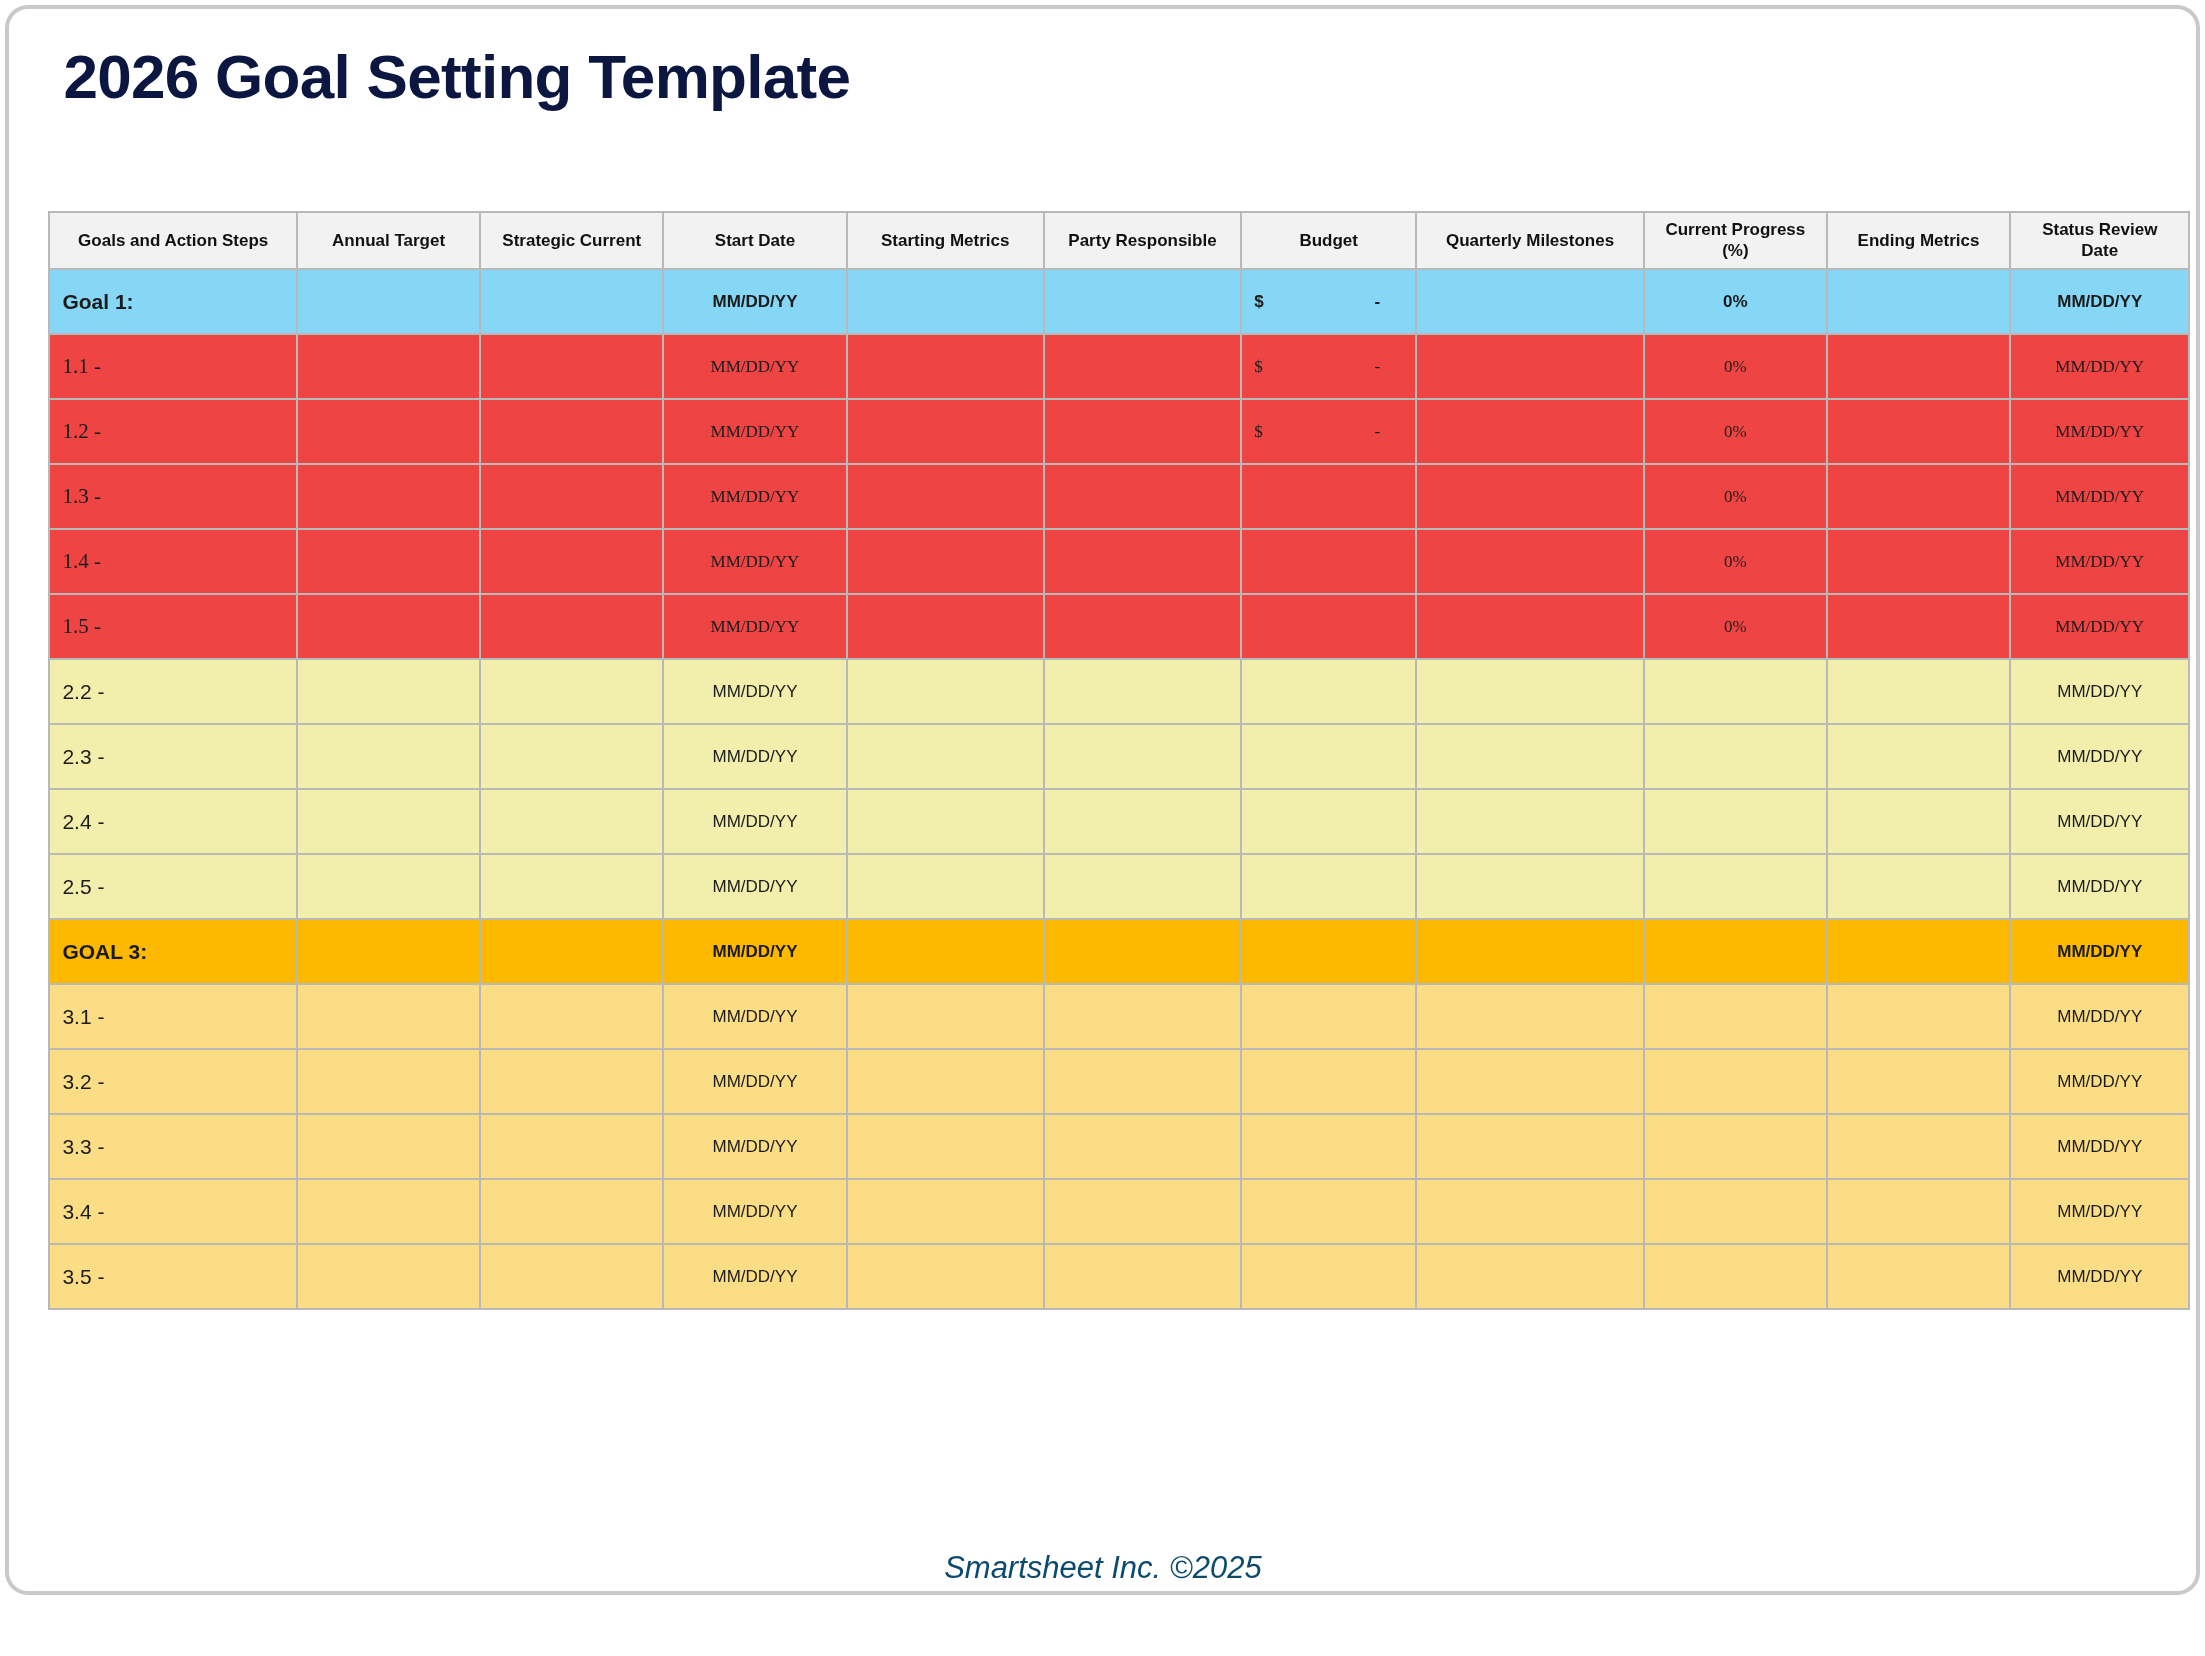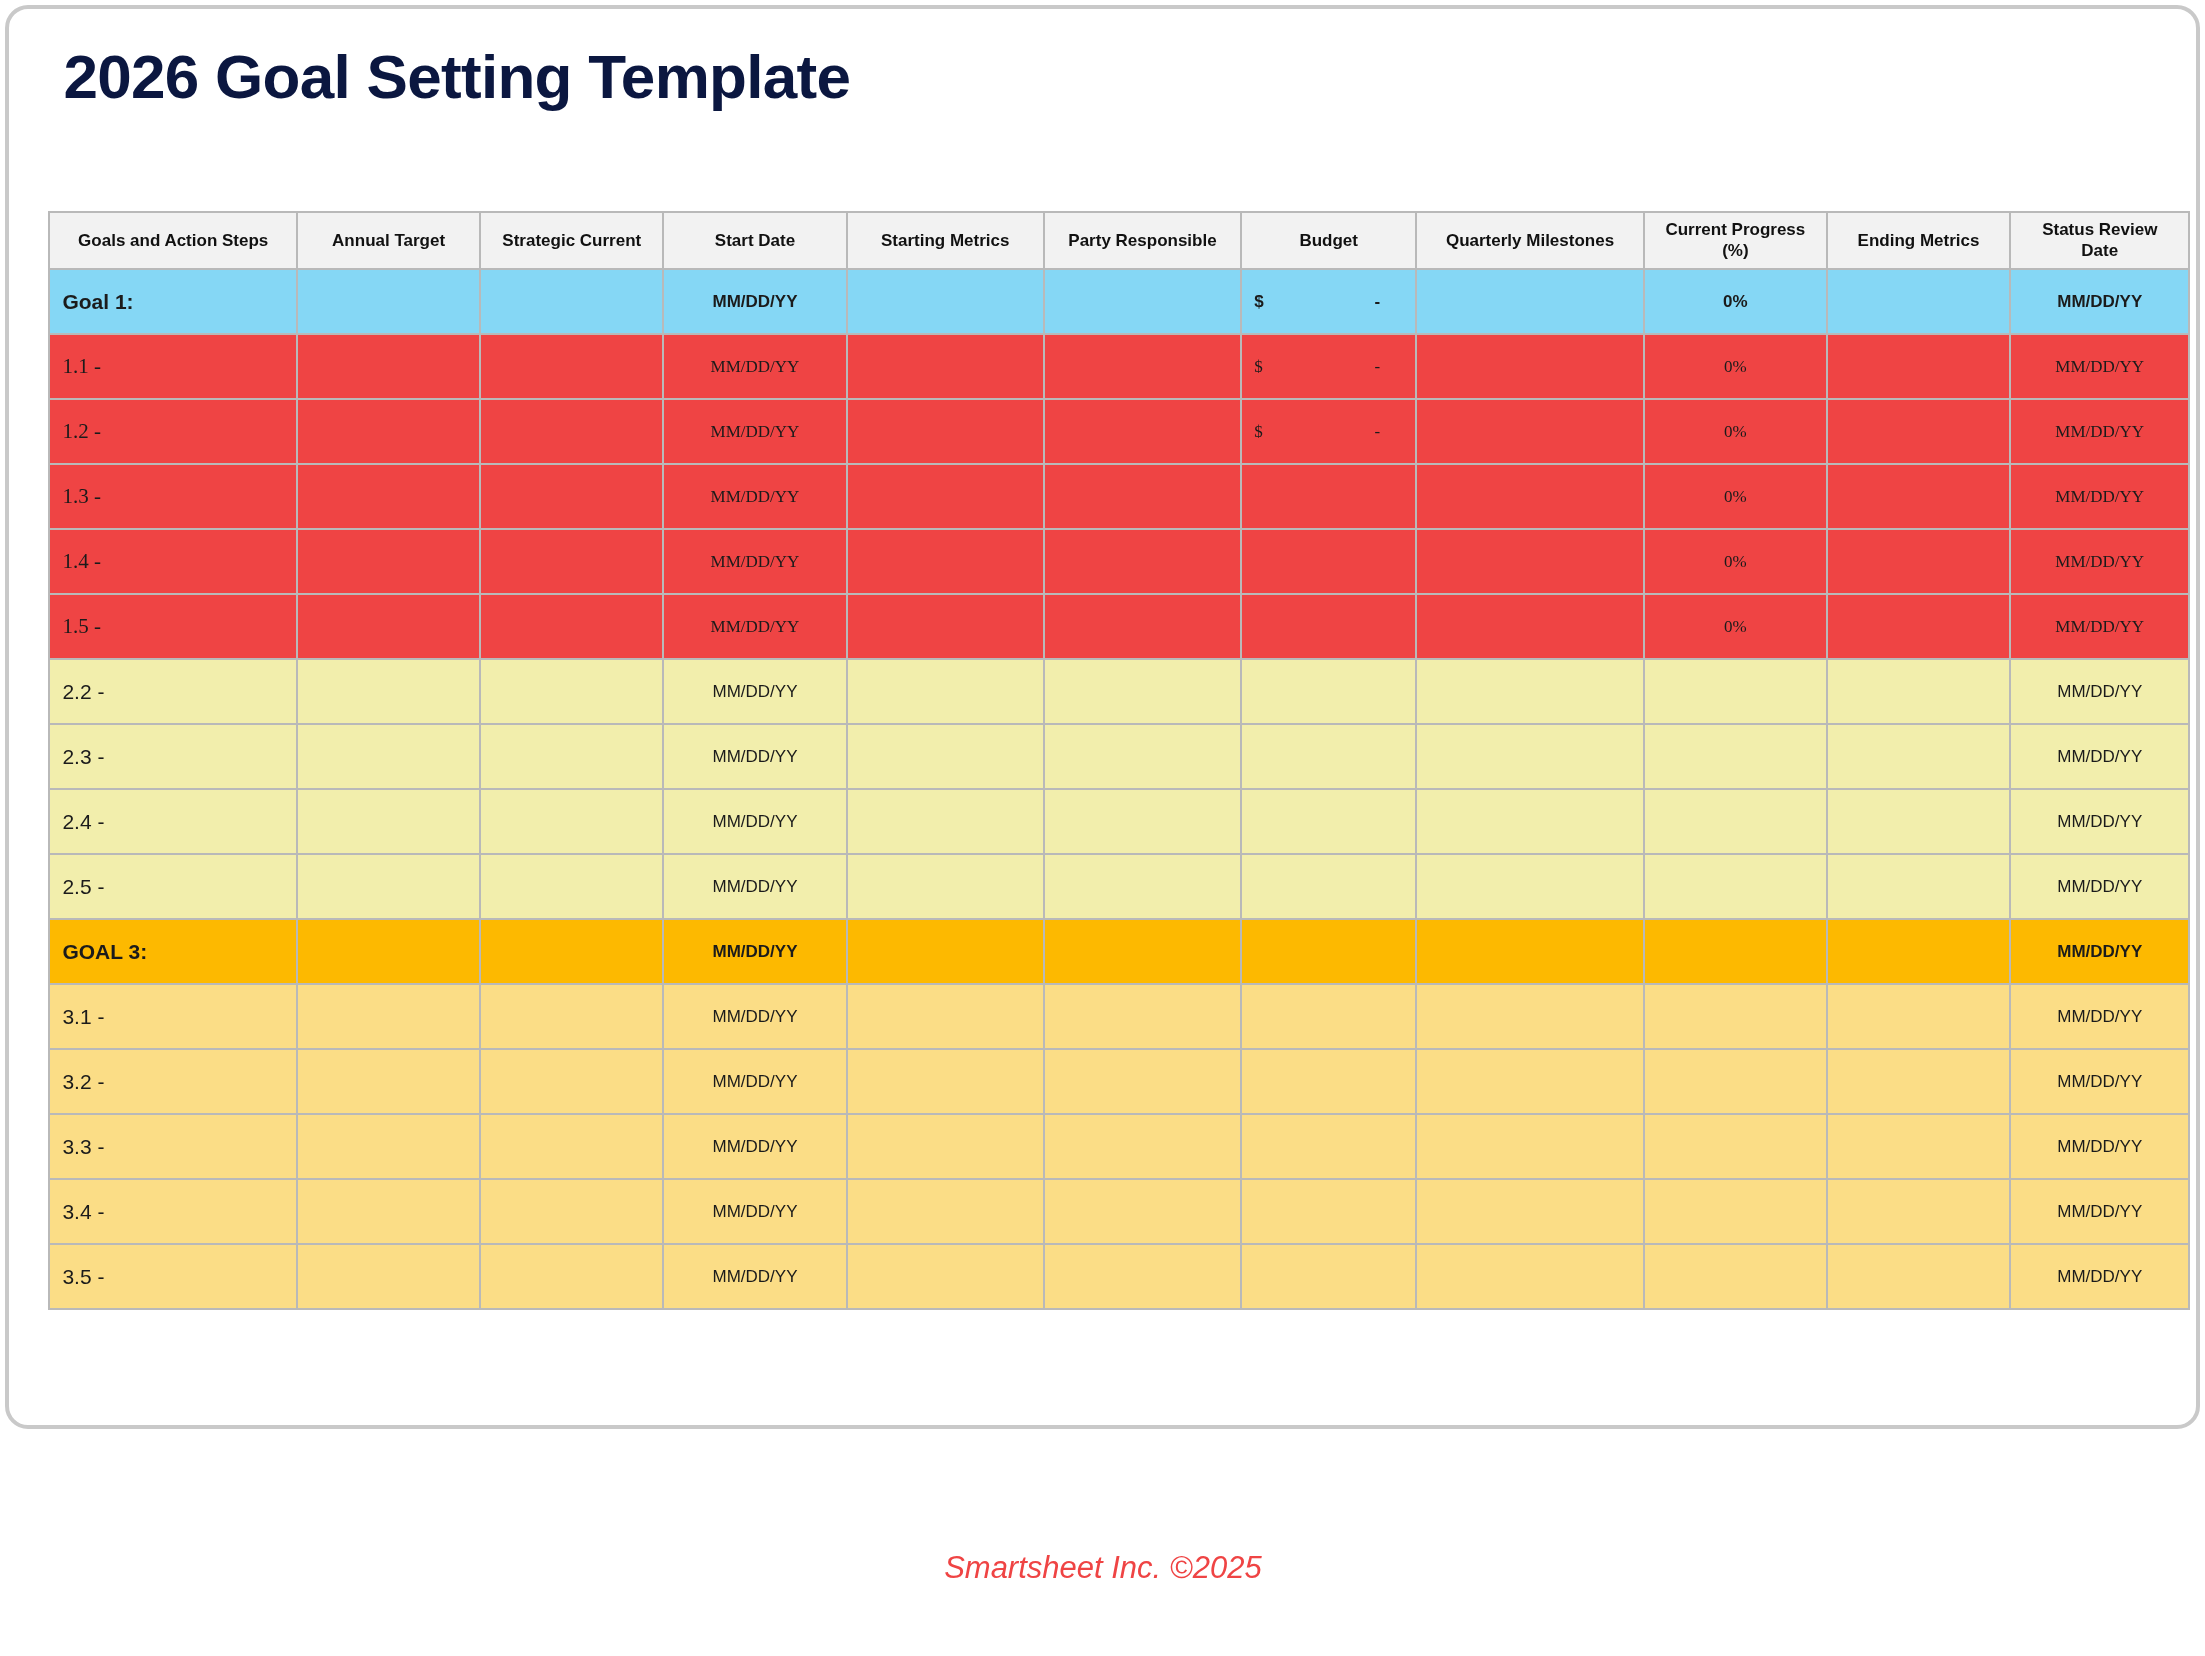--- a/index.html
+++ b/index.html
@@ -17,21 +17,21 @@
     height: 1657px;
     background: #ffffff;
     box-sizing: border-box;
     overflow: hidden;
   }
   .card {
     position: absolute;
     left: 5.4px;
     top: 5.4px;
     width: 2195px;
-    height: 1424px;
+    height: 1590px;
     background: #ffffff;
     border: 4px solid #c9c9c9;
     border-radius: 23px;
     box-sizing: border-box;
   }
   .page-title {
     position: absolute;
     left: 54px;
     top: 32px;
     font-size: 62px;
@@ -103,21 +103,21 @@
   tr.g3-sub  td { background: #fbdd86; }
 
   .footer {
     position: absolute;
     left: 0;
     right: 0;
     top: 1541px;
     text-align: center;
     font-style: italic;
     font-size: 31px;
-    color: #ef4444;
+    color: #0c4a6e;
     font-family: "Liberation Sans", sans-serif;
   }
 </style>
 </head>
 <body>
 
 <div id="page">
   <div class="card">
 
     <div class="page-title">2026 Goal Setting Template</div>

